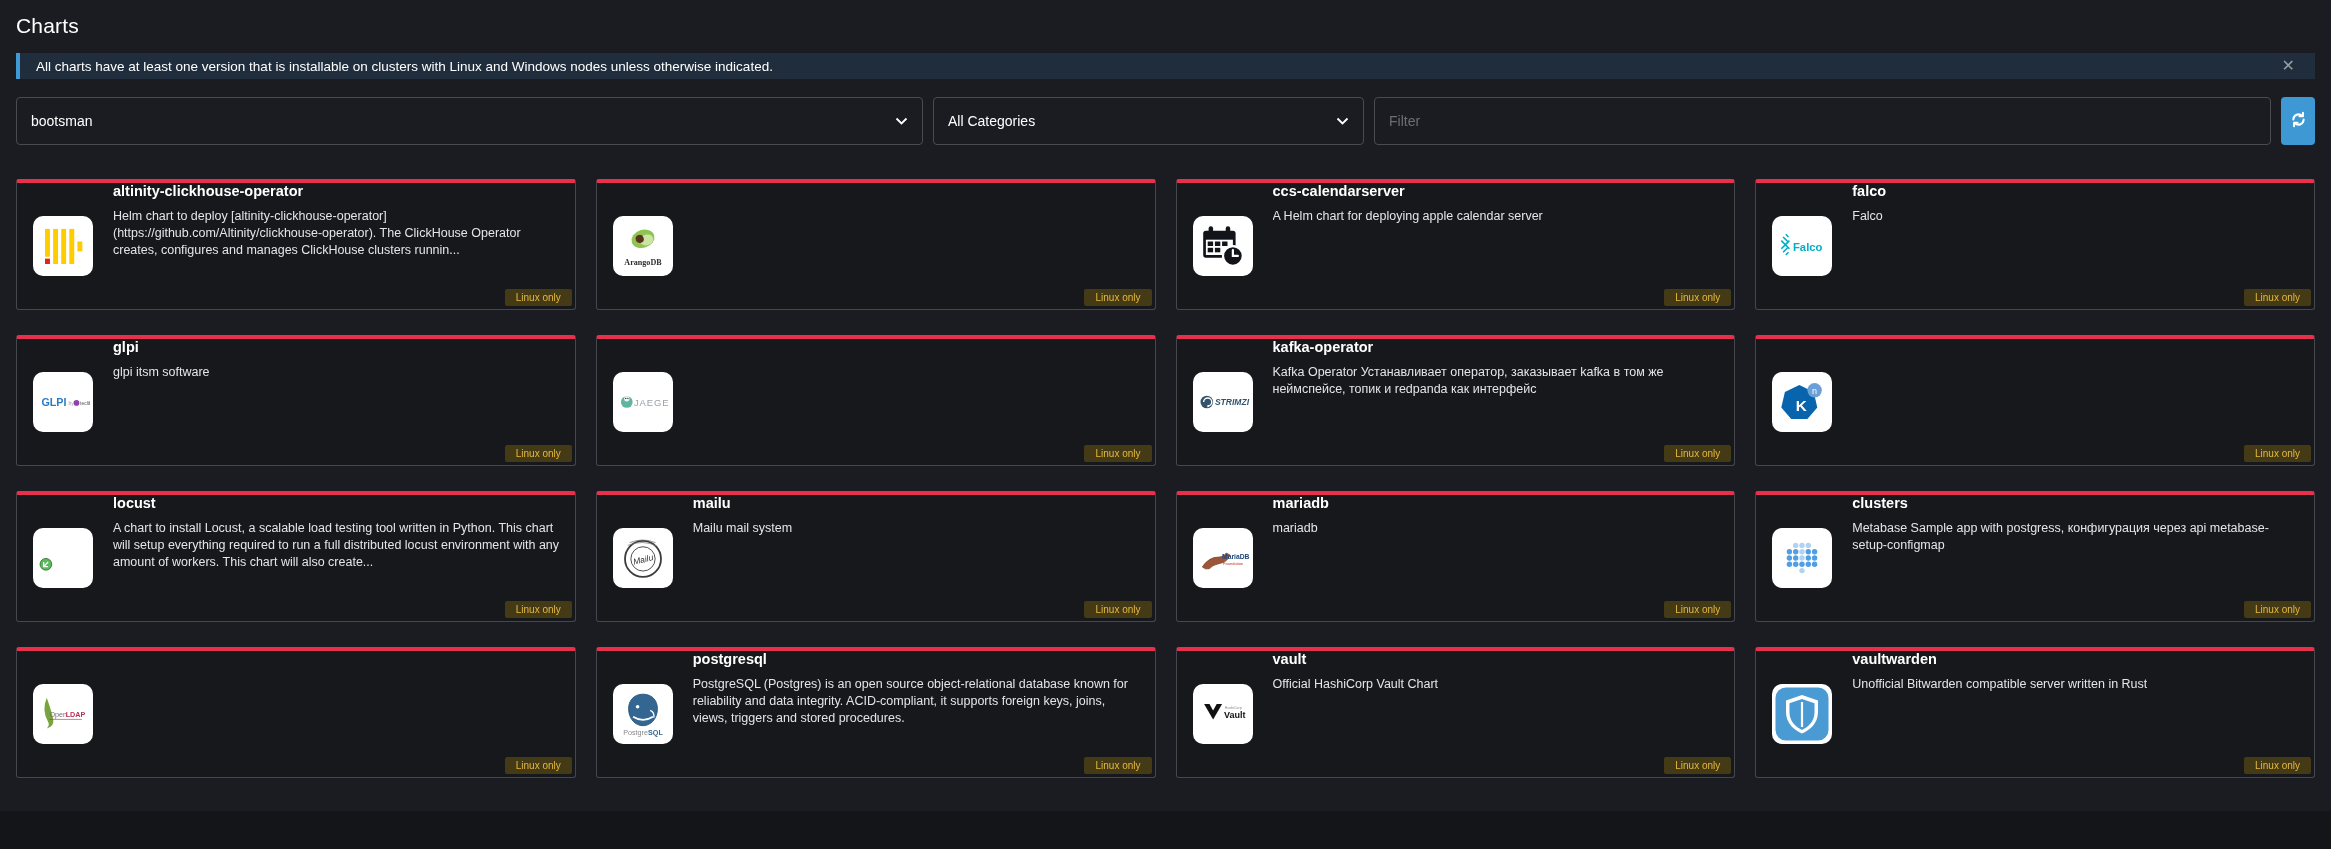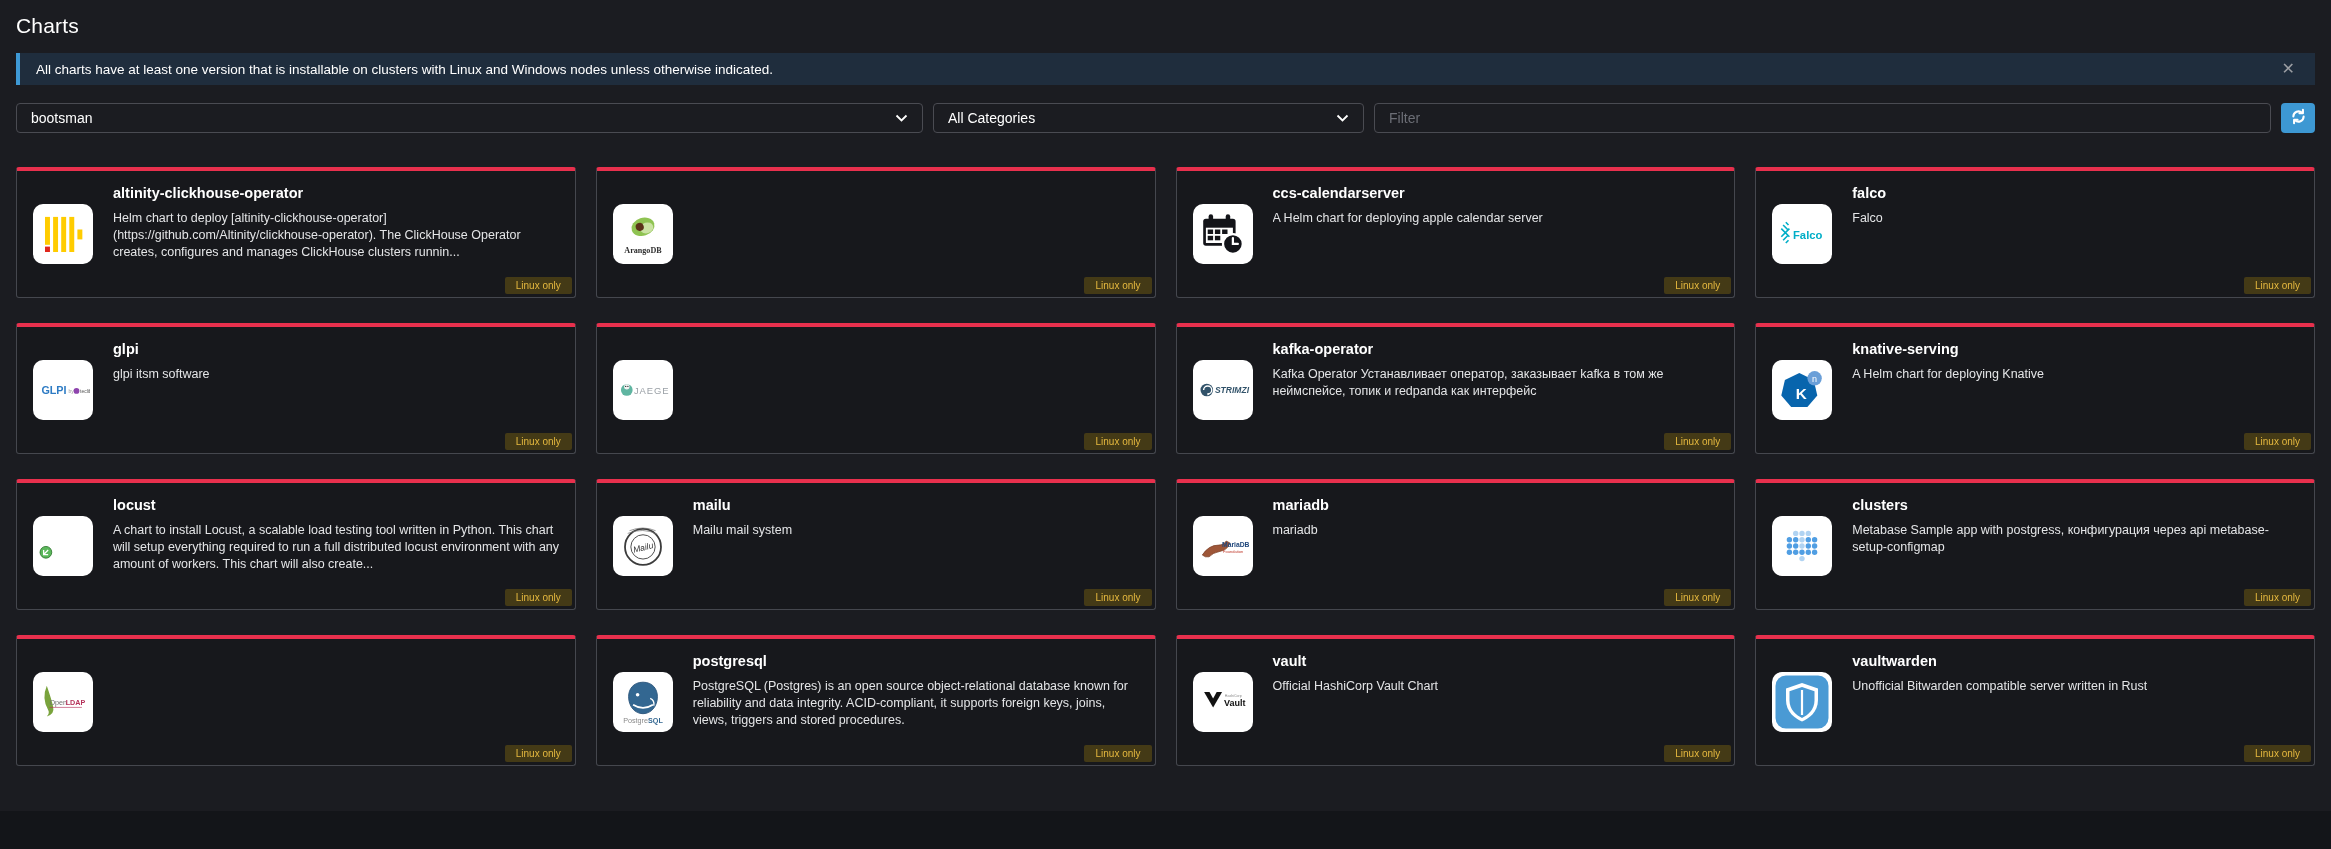--- a/index.html
+++ b/index.html
@@ -6,26 +6,26 @@
   body{
     width:2331px;height:849px;
     background:#1b1c21;
     font-family:"Liberation Sans",sans-serif;
     position:relative;overflow:hidden;
     color:#fff;
   }
   .page{padding:0 16px;}
   .page-title{font-size:21px;font-weight:500;color:#fff;margin:14px 0 15px;letter-spacing:.2px;}
   .banner{
-    height:32px;background:#1f2d3d;border-left:4px solid #3e99d5;
+    height:26px;background:#1f2d3d;border-left:4px solid #3e99d5;
     display:flex;align-items:center;justify-content:space-between;
     padding:0 16px;font-size:13.5px;color:#fff;
   }
   .banner-close{color:#9b9ea3;font-size:16px;cursor:pointer;line-height:1;padding:4px;}
-  .controls{display:flex;gap:10px;margin-top:18px;height:30px;align-items:stretch;}
+  .controls{display:flex;gap:10px;margin-top:18px;height:48px;align-items:stretch;}
   .select{
     display:flex;align-items:center;justify-content:space-between;
     border:1px solid #4a4b52;border-radius:4px;background:#1b1c21;
     padding:0 14px;font-size:14px;color:#fff;cursor:pointer;box-sizing:border-box;
   }
   .select.repo{flex:0 0 907px;}
   .select.cat{flex:0 0 431px;gap:44px;}
   .chev svg{display:block;}
   .filter-input{
     flex:1;border:1px solid #4a4b52;border-radius:4px;background:#1b1c21;
@@ -44,21 +44,21 @@
   .card{
     position:relative;height:126px;background:#17181c;
     border:1px solid #45474e;border-top:4px solid #e8304d;border-radius:3px;
     display:flex;align-items:stretch;padding:0 14px 0 16px;cursor:pointer;
     box-sizing:content-box;
   }
   .card-icon{
     width:60px;height:60px;flex:none;background:#fff;border-radius:10px;
     align-self:center;display:flex;align-items:center;justify-content:center;overflow:hidden;
   }
-  .card-text{margin-left:20px;padding-top:14px;min-width:0;}
+  .card-text{margin-left:20px;min-width:0;}
   .card-title{font-size:14.5px;font-weight:700;color:#fff;margin-bottom:9px;}
   .card-desc{font-size:12.5px;line-height:1.34;color:#e4e5e7;max-width:452px;
     display:-webkit-box;-webkit-line-clamp:3;-webkit-box-orient:vertical;overflow:hidden;}
   .badge{
     position:absolute;right:3px;bottom:3px;background:#443a16;color:#e5b83f;
     font-size:10px;padding:3px 11px;border-radius:2px;
   }
   .window-footer{position:absolute;left:0;bottom:0;width:100%;height:38px;background:#131519;}
 </style>
 </head>
@@ -215,24 +215,20 @@
   </article>
       <article class="card">
     <span class="card-icon">
           <svg viewBox="0 0 60 60" width="54" height="54">
             <polygon points="27,11 43,19 47,36 36,49 18,49 7,36 11,19" fill="#0865ad"></polygon>
             <text x="23" y="40" font-size="17" font-weight="bold" fill="#fff">K</text>
             <circle cx="44" cy="17" r="8" fill="#6a9fd8"></circle>
             <text x="41" y="21" font-size="10" fill="#fff">n</text>
           </svg>
         </span>
-    <div class="card-text">
-      <div class="card-title">knative-serving</div>
-      <div class="card-desc">A Helm chart for deploying Knative</div>
-    </div>
     <span class="badge">Linux only</span>
   </article>
       <article class="card">
     <span class="card-icon">
           <svg viewBox="0 0 60 60" width="54" height="54">
             <circle cx="11" cy="37" r="6.5" fill="#5cb85c" stroke="#327a32" stroke-width="1"></circle>
             <path d="M8.5 39.5 l5 -5 M8.5 34.5 v5 h5" stroke="#fff" stroke-width="1.4" fill="none"></path>
           </svg>
         </span>
     <div class="card-text">

